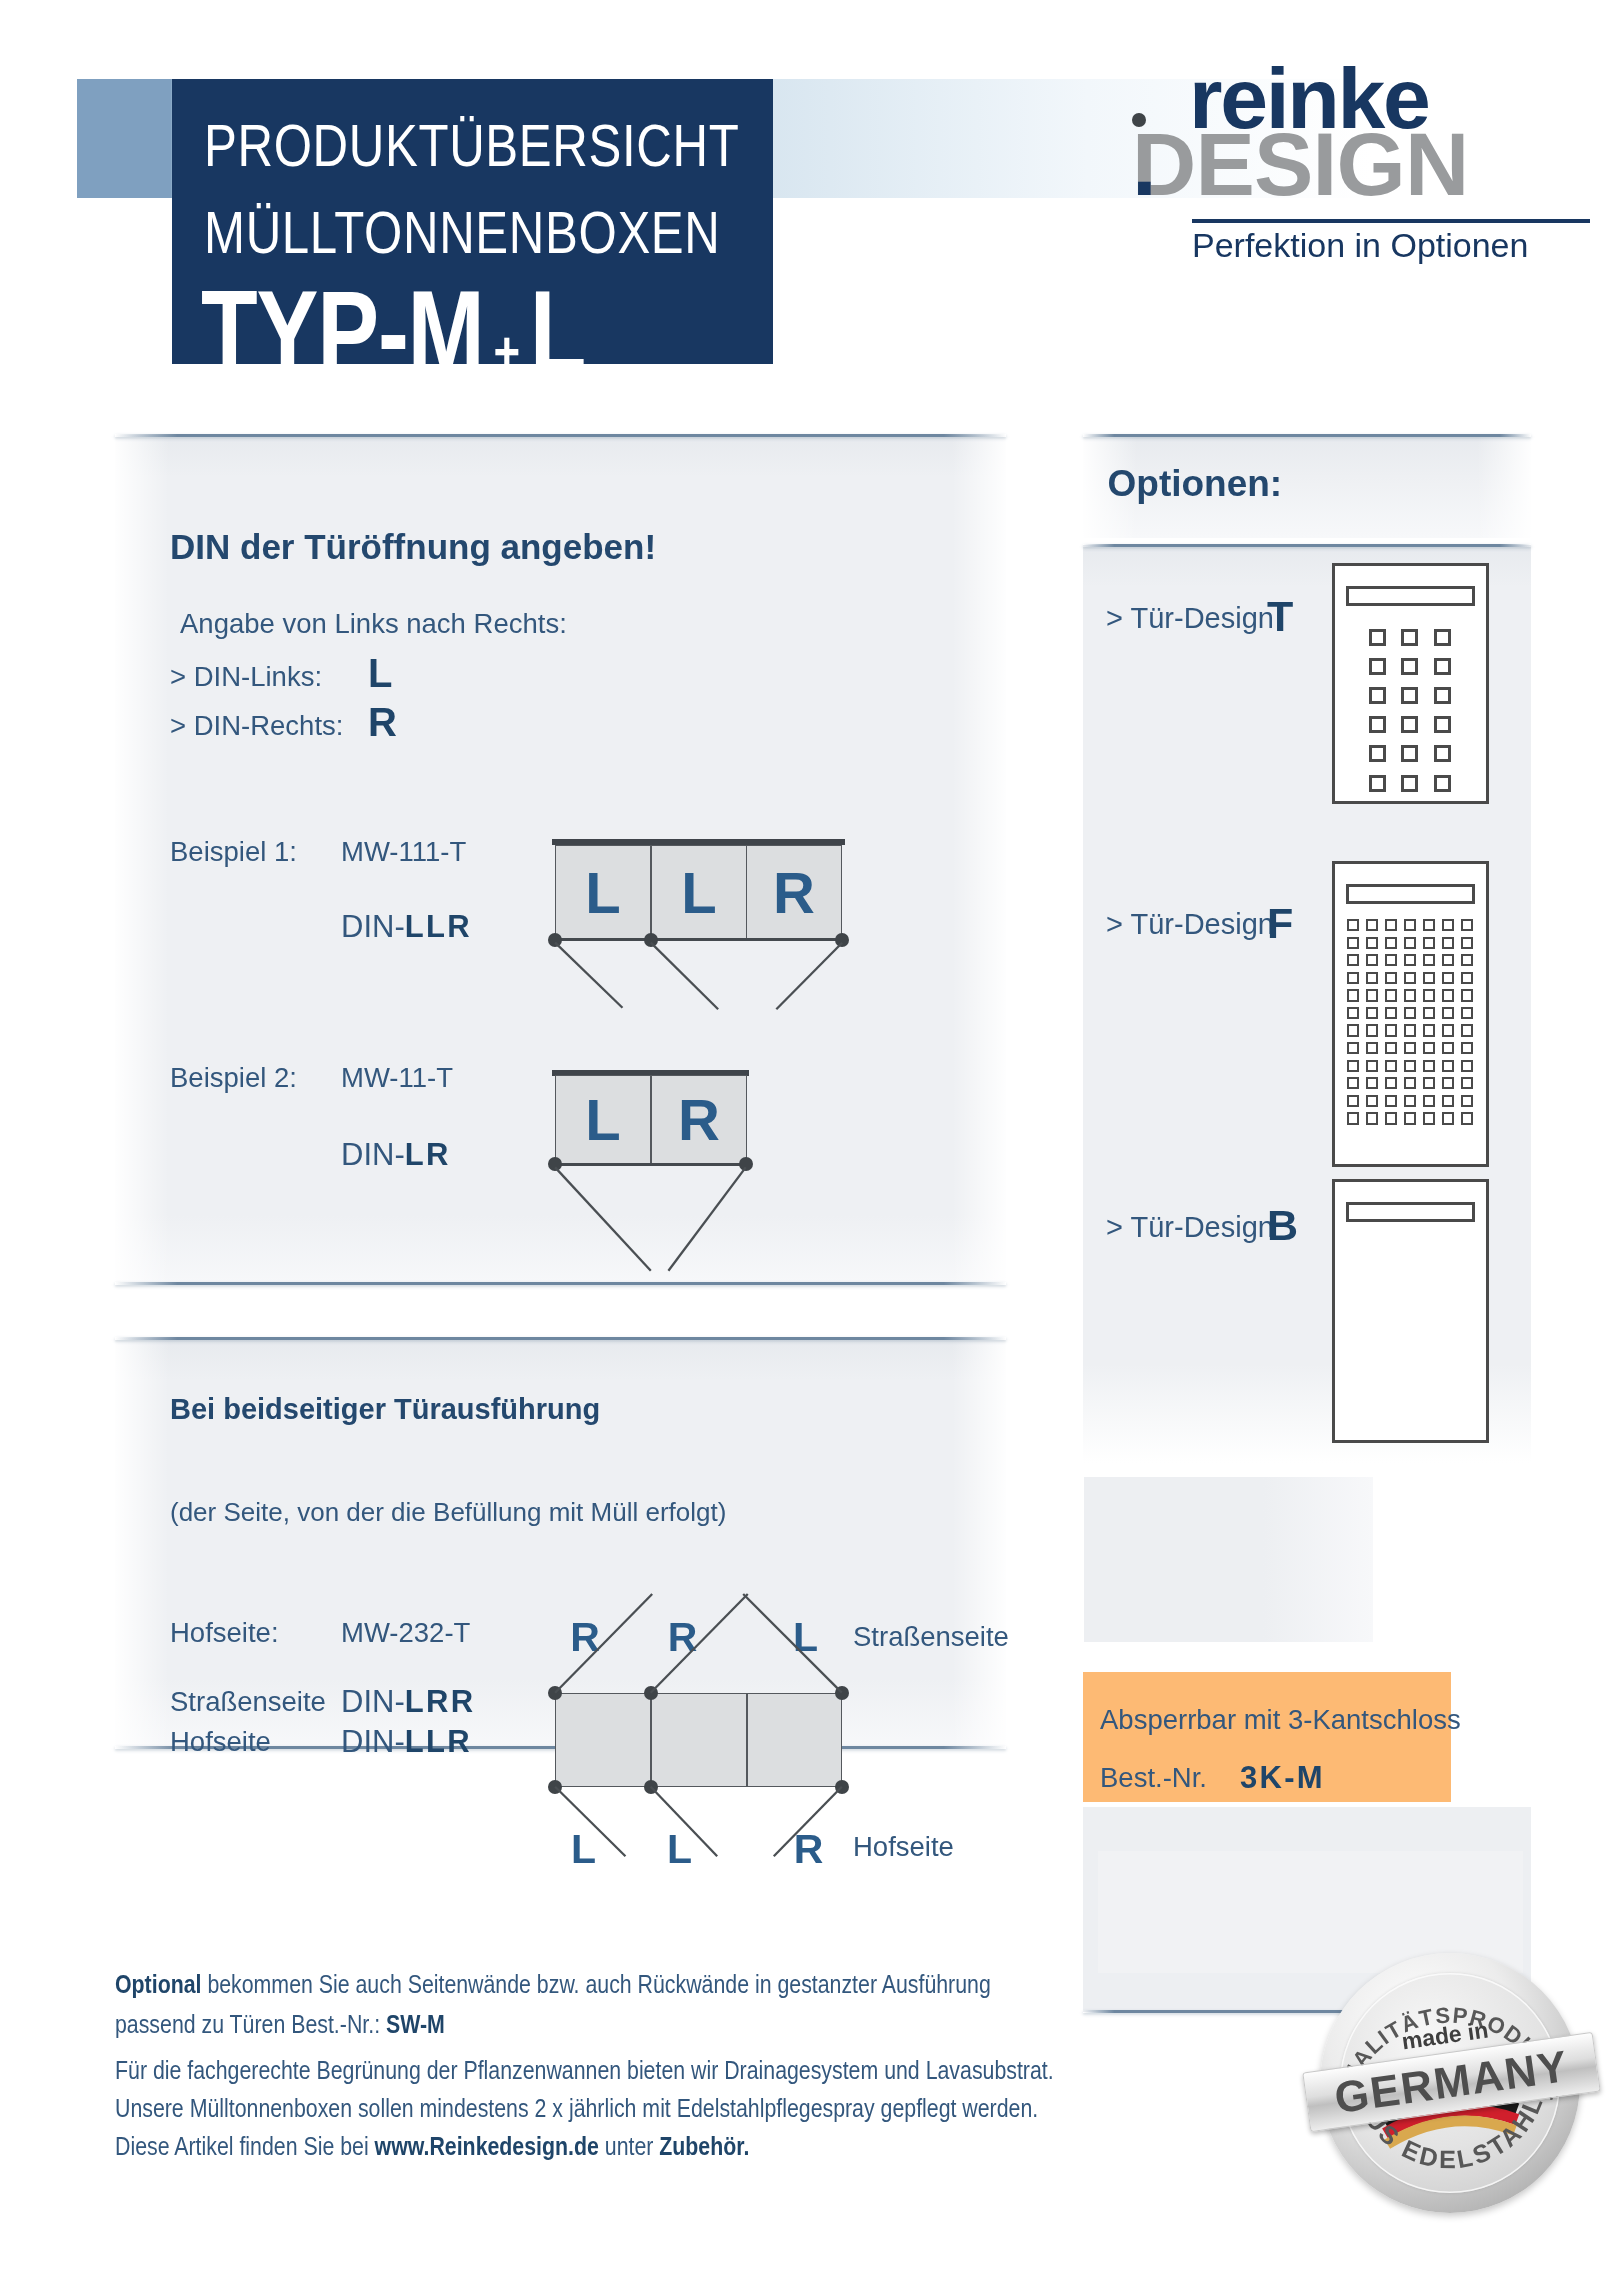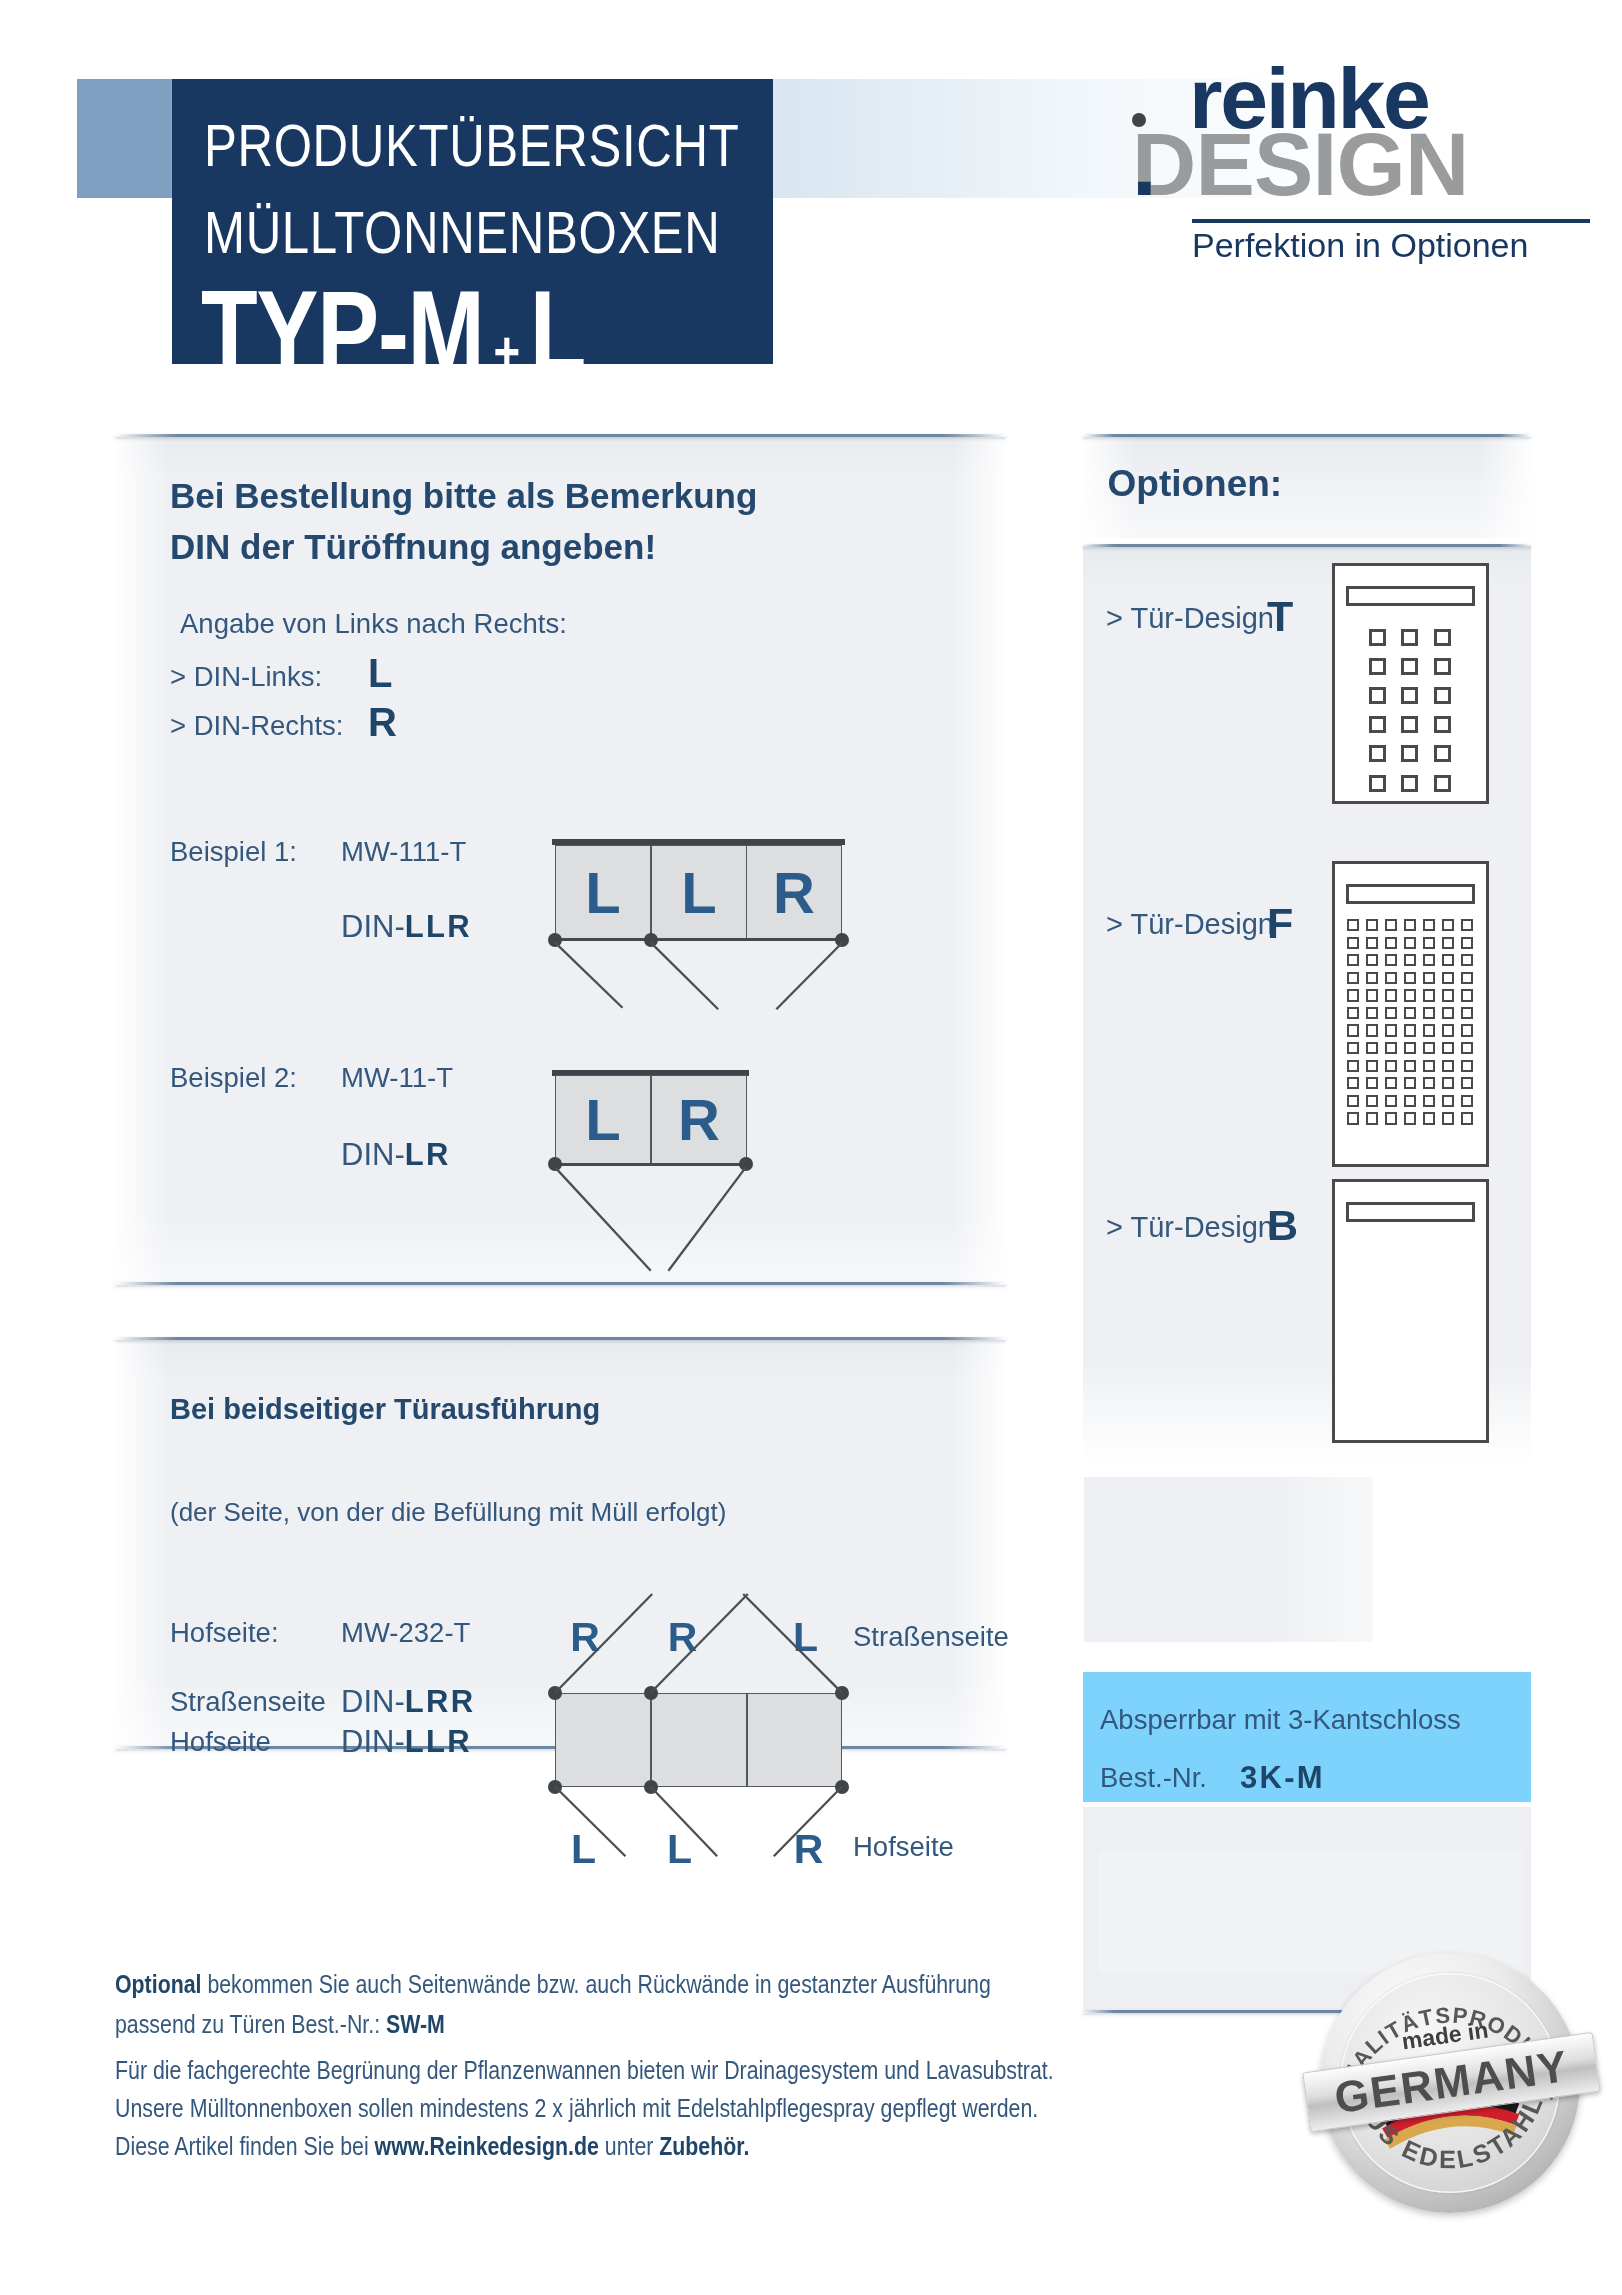--- a/index.html
+++ b/index.html
@@ -106,21 +106,20 @@
     <div class="abs logo-design"><span class="dot">.</span><span>DESIGN</span></div>
     <div class="abs logo-reinke">reinke</div>
     <div class="abs logo-line"></div>
     <div class="abs logo-tag">Perfektion in Optionen</div>
   </div>
 
   <div class="abs card" style="left:115px;top:435px;width:891px;height:849px">
     <div class="cardline top"></div>
     <div class="cardline bot"></div>
 
-    <div class="abs h1blue nowrap" style="left:55px;top:41px">Bei Bestellung bitte als Bemerkung</div>
     <div class="abs h1blue nowrap" style="left:55px;top:92px">DIN der Türöffnung angeben!</div>
 
     <div class="abs body36 nowrap" style="left:65px;top:173px">Angabe von Links nach Rechts:</div>
 
     <div class="abs body36 nowrap" style="left:55px;top:226px">&gt; DIN-Links:</div>
     <div class="abs bigLR" style="left:253px;top:216px">L</div>
     <div class="abs body36 nowrap" style="left:55px;top:275px">&gt; DIN-Rechts:</div>
     <div class="abs bigLR" style="left:253px;top:265px">R</div>
 
     <div class="abs body36 nowrap" style="left:55px;top:401px">Beispiel 1:</div>
@@ -347,21 +346,21 @@
 
     <div class="abs optlabel nowrap" style="left:23px;top:666px">&gt; Tür-Design</div>
     <div class="abs optletter" style="left:184px;top:656px">B</div>
     <div class="door" style="left:249px;top:634px;width:157px;height:264px">
       <div class="slot"></div>
     </div>
   </div>
 
   <div class="abs grayblock" style="left:1084px;top:1477px;width:289px;height:165px"></div>
 
-  <div class="abs" style="left:1083px;top:1672px;width:448px;height:130px;background:#7dd3fc">
+  <div class="abs" style="left:1083px;top:1672px;width:368px;height:130px;background:#fdba74">
     <div class="abs body36 nowrap" style="left:17px;top:32px">Absperrbar mit 3-Kantschloss</div>
     <div class="abs body36 nowrap" style="left:17px;top:90px">Best.-Nr.</div>
     <div class="abs dinval" style="left:157px;top:88px">3K-M</div>
   </div>
 
   <div class="abs" style="left:1083px;top:1807px;width:448px;height:205px;background:#edeff2">
     <div class="innerblock abs" style="left:15.3px;top:44px;width:425px;height:122px"></div>
     <div class="cardline bot"></div>
   </div>
 

